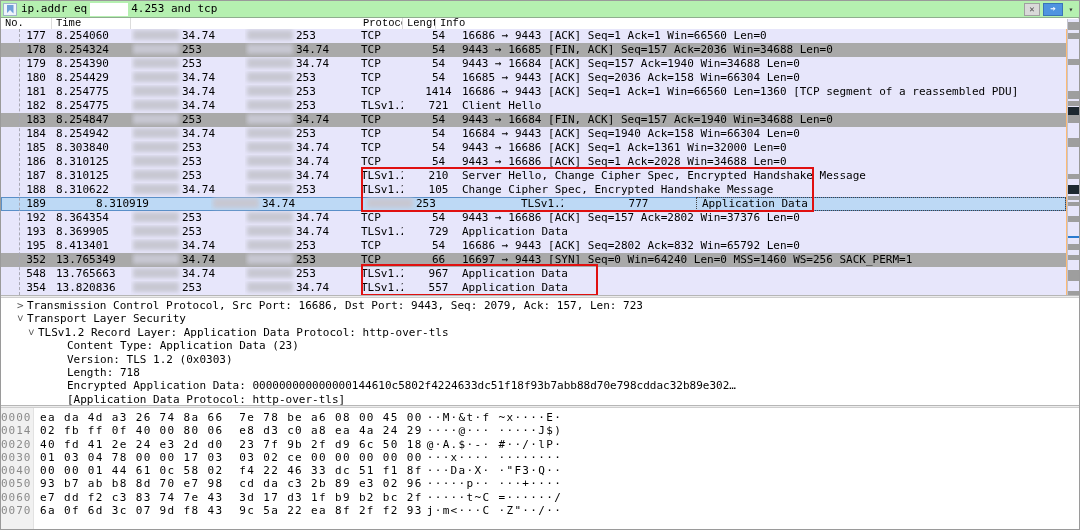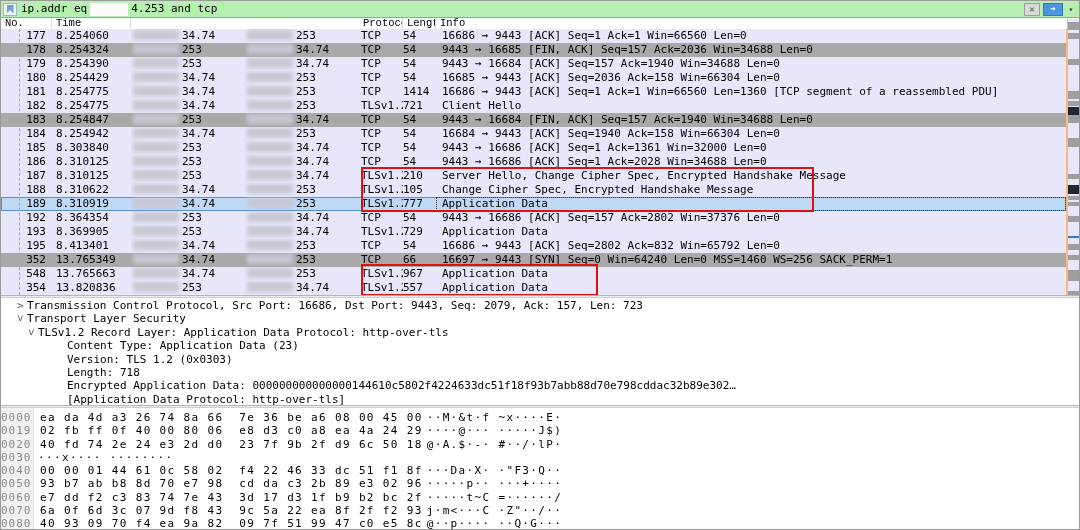--- a/index.html
+++ b/index.html
@@ -26,27 +26,27 @@
   .cols{position:absolute;top:17px;left:0;right:0;height:24px;background:#fff;
         border-bottom:1px solid #c9c9c9;display:flex;line-height:10px;font-size:10.5px;font-family:Liberation Mono, monospace;}
   .hcol{border-right:1px solid #dcdcdc;padding-left:4px;overflow:hidden;white-space:nowrap;flex:none;}
   .w-no{width:51px;}.w-time{width:79px;}.w-src{width:114px;margin-top:42px;}.w-dst{width:114px;margin-top:24px;}
   .w-proto{width:44px;}.w-len{width:33px;}.w-info{flex:1;}
 
   
   .plist{position:absolute;top:28px;left:0;right:0;height:266px;background:#fdba74;}
   .row{display:flex;height:14px;line-height:14px;background:#e7e6fb;width:calc(100% - 13px);}
   .row.gray{background:#a9a9a9;}
-  .row.selected{background:#bdd9f5;box-shadow:inset 0 0 0 1px #5a8fc8;}
+  .row.selected{background:#bdd9f5;box-shadow:inset 0 0 0 1px #5a8fc8;gap:40px;}
   .c{overflow:hidden;white-space:nowrap;flex:none;}
   .no{width:51px;text-align:right;padding-right:6px;}
   .time{width:79px;padding-left:4px;}
   .src,.dst{width:114px;padding-left:2px;}
   .proto{width:44px;padding-left:2px;}
-  .len{width:33px;text-align:left;padding-right:2px;}
+  .len{width:33px;text-align:center;padding-right:2px;margin-left:20px;}
   .info{flex:1;padding-left:6px;}
   .info.focus{outline:1px dotted #444;outline-offset:-1px;}
   .blur{display:inline-block;width:46px;height:10px;background:#c7c7d2;filter:blur(2px);
         vertical-align:-1px;margin-right:3px;}
   .gutter{position:absolute;left:18px;top:28px;height:266px;border-left:1px dashed #a8a8b4;pointer-events:none;}
 
   
   .redbox{position:absolute;border:2px solid #e01010;pointer-events:none;}
   .rb1{left:360px;top:166px;width:453px;height:45px;}
   .rb2{left:360px;top:263px;width:237px;height:32px;}
@@ -318,35 +318,36 @@
       <div class="dline lvl2"><span>[Application Data Protocol: http-over-tls]</span></div>
     </div>
 
   <div class="sep sep2"></div>
 
   <div class="hexpane">
     <div class="hgutter"></div>
     <div id="hexrows">
         <div class="hrow">
           <span class="off">0000</span>
-          <span class="bytes">ea da 4d a3 26 74 8a 66  7e 36 be a6 08 00 45 00</span>
+          <span class="bytes">ea da 4d a3 26 74 8a 66  7e 78 be a6 08 00 45 00</span>
           <span class="asc">··M·&amp;t·f ~x····E·</span>
         </div>
         <div class="hrow">
-          <span class="off">0019</span>
+          <span class="off">0014</span>
           <span class="bytes">02 fb ff 0f 40 00 80 06  e8 d3 c0 a8 ea 4a 24 29</span>
           <span class="asc">····@··· ·····J$)</span>
         </div>
         <div class="hrow">
           <span class="off">0020</span>
-          <span class="bytes">40 fd 74 2e 24 e3 2d d0  23 7f 9b 2f d9 6c 50 18</span>
+          <span class="bytes">40 fd 41 2e 24 e3 2d d0  23 7f 9b 2f d9 6c 50 18</span>
           <span class="asc">@·A.$·-· #··/·lP·</span>
         </div>
         <div class="hrow">
           <span class="off">0030</span>
+          <span class="bytes">01 03 04 78 00 00 17 03  03 02 ce 00 00 00 00 00</span>
           <span class="asc">···x···· ········</span>
         </div>
         <div class="hrow">
           <span class="off">0040</span>
           <span class="bytes">00 00 01 44 61 0c 58 02  f4 22 46 33 dc 51 f1 8f</span>
           <span class="asc">···Da·X· ·"F3·Q··</span>
         </div>
         <div class="hrow">
           <span class="off">0050</span>
           <span class="bytes">93 b7 ab b8 8d 70 e7 98  cd da c3 2b 89 e3 02 96</span>
@@ -355,21 +356,16 @@
         <div class="hrow">
           <span class="off">0060</span>
           <span class="bytes">e7 dd f2 c3 83 74 7e 43  3d 17 d3 1f b9 b2 bc 2f</span>
           <span class="asc">·····t~C =······/</span>
         </div>
         <div class="hrow">
           <span class="off">0070</span>
           <span class="bytes">6a 0f 6d 3c 07 9d f8 43  9c 5a 22 ea 8f 2f f2 93</span>
           <span class="asc">j·m&lt;···C ·Z"··/··</span>
         </div>
-        <div class="hrow">
-          <span class="off">0080</span>
-          <span class="bytes">40 93 09 70 f4 ea 9a 82  09 7f 51 99 47 c0 e5 8c</span>
-          <span class="asc">@··p···· ··Q·G···</span>
-        </div>
       </div>
   </div>
 
 </div>
 
 </body></html>

